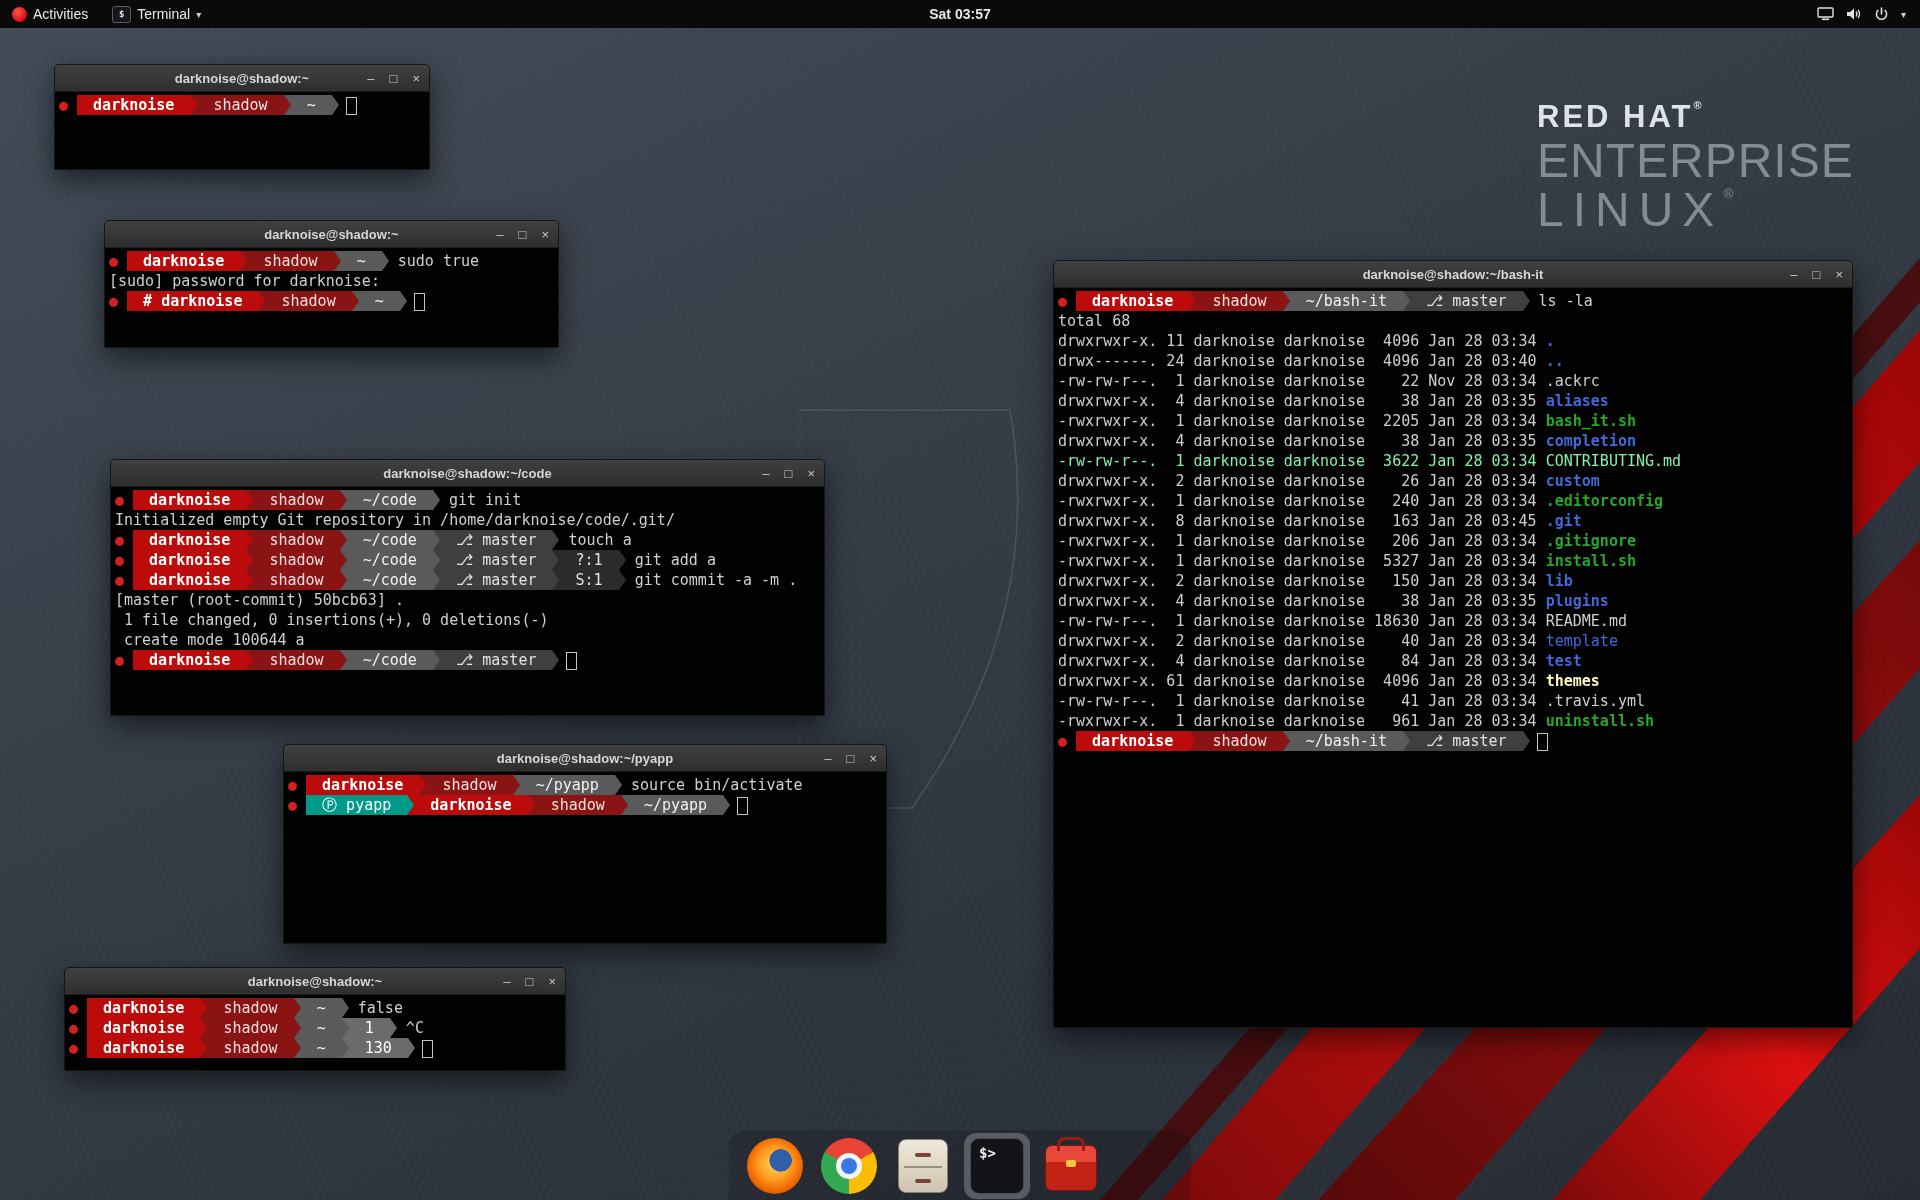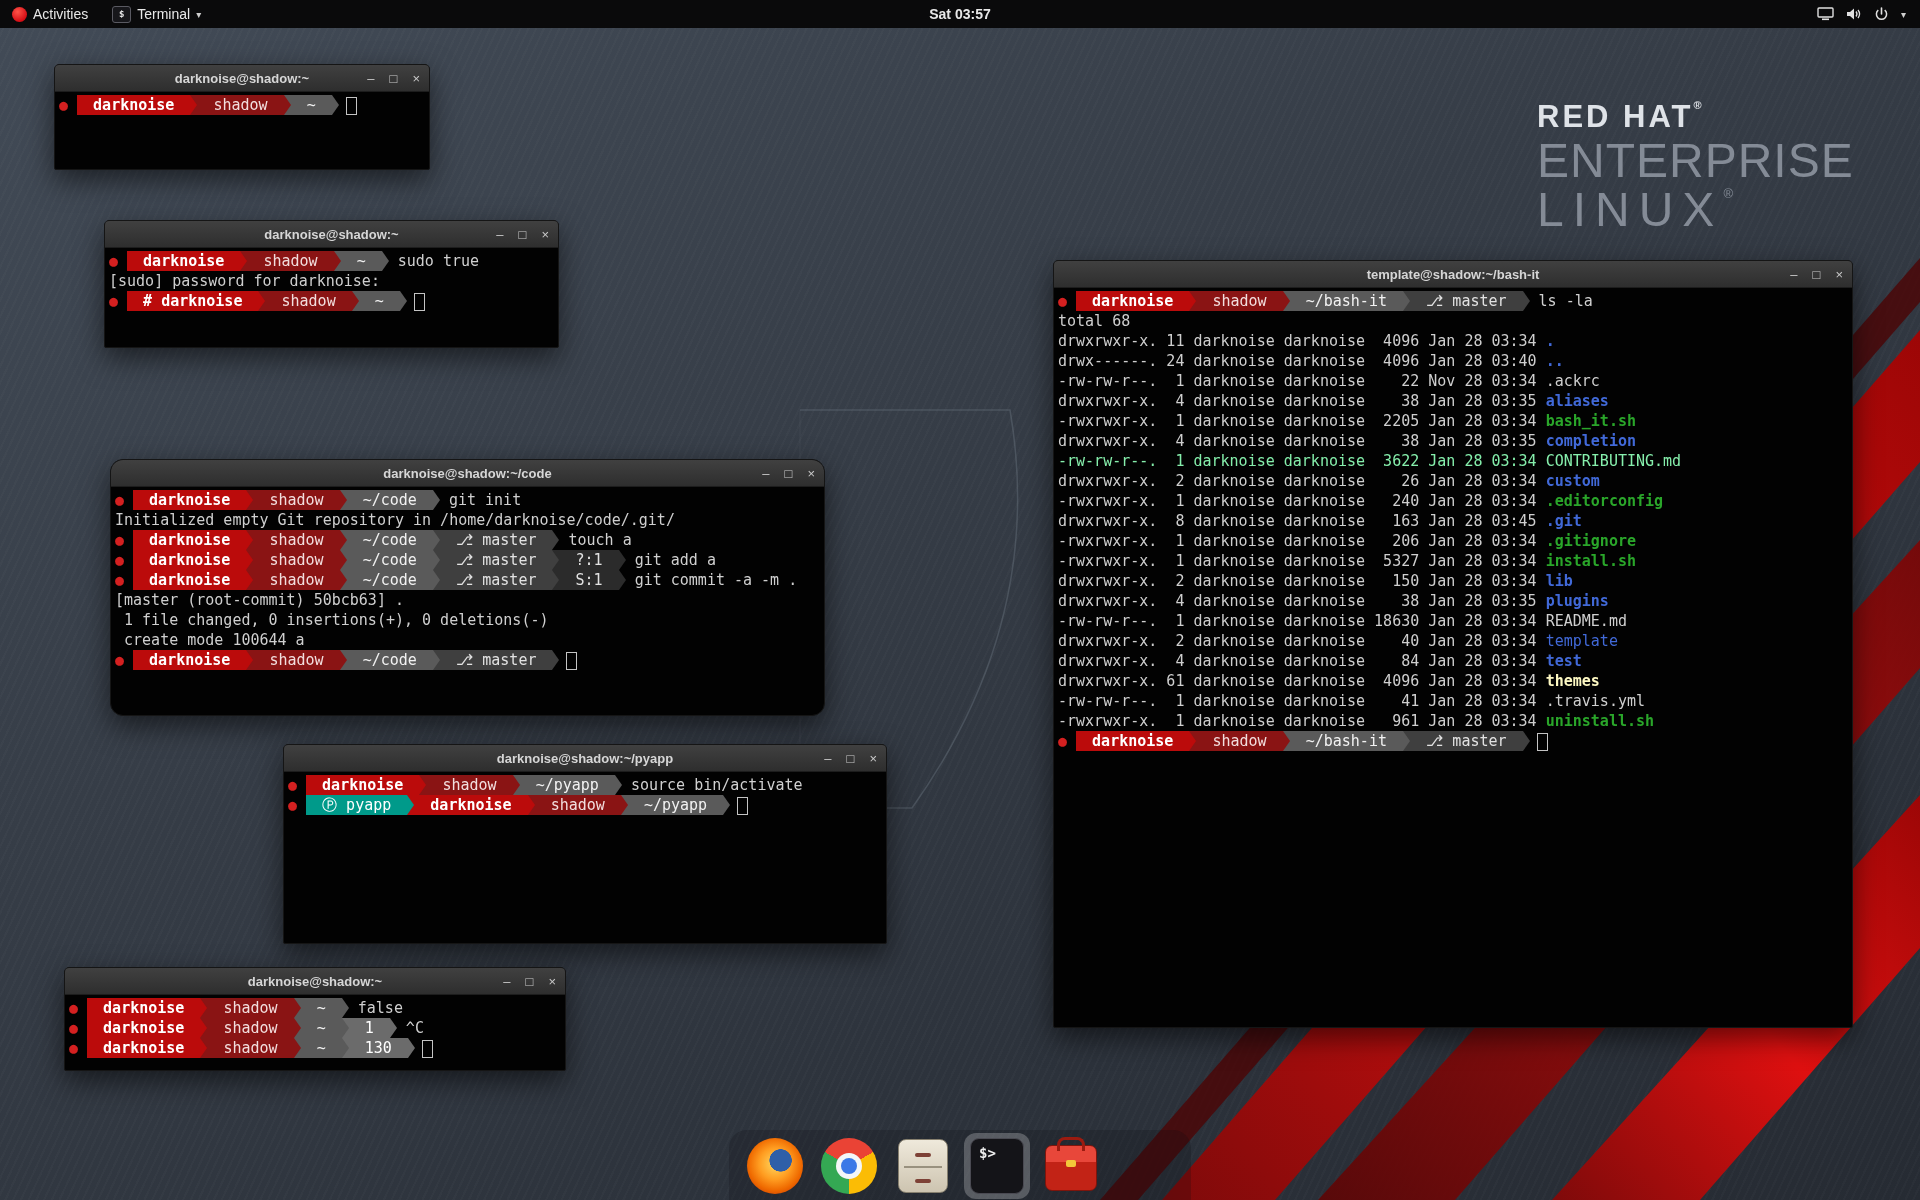--- a/index.html
+++ b/index.html
@@ -153,21 +153,21 @@
             <span class="win-btn">□</span>
             <span class="win-btn">×</span>
           </span>
         </div>
         <div class="term-body">
           <div class="term-line"><span class="txt" style="color: rgb(212, 32, 32);">● </span><span class="seg" style="background-color: rgb(187, 11, 11); color: rgb(255, 255, 255); font-weight: bold;"> darknoise </span><span class="arrow" style="border-left-color: rgb(187, 11, 11); background-color: rgb(138, 20, 20);"></span><span class="seg" style="background-color: rgb(138, 20, 20); color: rgb(242, 222, 222);"> shadow </span><span class="arrow" style="border-left-color: rgb(138, 20, 20); background-color: rgb(90, 90, 90);"></span><span class="seg" style="background-color: rgb(90, 90, 90); color: rgb(242, 242, 242);"> ~ </span><span class="arrow" style="border-left-color: rgb(90, 90, 90);"></span><span class="txt" style="color: rgb(208, 208, 208);"> sudo true</span></div>
           <div class="term-line"><span class="txt" style="color: rgb(207, 207, 207);">[sudo] password for darknoise: </span></div>
           <div class="term-line"><span class="txt" style="color: rgb(212, 32, 32);">● </span><span class="seg" style="background-color: rgb(187, 11, 11); color: rgb(255, 255, 255); font-weight: bold;"> # darknoise </span><span class="arrow" style="border-left-color: rgb(187, 11, 11); background-color: rgb(138, 20, 20);"></span><span class="seg" style="background-color: rgb(138, 20, 20); color: rgb(242, 222, 222);"> shadow </span><span class="arrow" style="border-left-color: rgb(138, 20, 20); background-color: rgb(90, 90, 90);"></span><span class="seg" style="background-color: rgb(90, 90, 90); color: rgb(242, 242, 242);"> ~ </span><span class="arrow" style="border-left-color: rgb(90, 90, 90);"></span><span class="cursor"></span></div>
         </div>
       </div>
-      <div class="term-window" style="left: 110px; top: 459px; width: 713px; height: 255px; border-radius: 13px;">
+      <div class="term-window" style="left: 110px; top: 459px; width: 713px; height: 255px;">
         <div class="titlebar">
           <span class="win-title">darknoise@shadow:~/code</span>
           <span class="win-btns">
             <span class="win-btn">–</span>
             <span class="win-btn">□</span>
             <span class="win-btn">×</span>
           </span>
         </div>
         <div class="term-body">
           <div class="term-line"><span class="txt" style="color: rgb(212, 32, 32);">● </span><span class="seg" style="background-color: rgb(187, 11, 11); color: rgb(255, 255, 255); font-weight: bold;"> darknoise </span><span class="arrow" style="border-left-color: rgb(187, 11, 11); background-color: rgb(138, 20, 20);"></span><span class="seg" style="background-color: rgb(138, 20, 20); color: rgb(242, 222, 222);"> shadow </span><span class="arrow" style="border-left-color: rgb(138, 20, 20); background-color: rgb(90, 90, 90);"></span><span class="seg" style="background-color: rgb(90, 90, 90); color: rgb(242, 242, 242);"> ~/code </span><span class="arrow" style="border-left-color: rgb(90, 90, 90);"></span><span class="txt" style="color: rgb(208, 208, 208);"> git init</span></div>
@@ -205,21 +205,21 @@
           </span>
         </div>
         <div class="term-body">
           <div class="term-line"><span class="txt" style="color: rgb(212, 32, 32);">● </span><span class="seg" style="background-color: rgb(187, 11, 11); color: rgb(255, 255, 255); font-weight: bold;"> darknoise </span><span class="arrow" style="border-left-color: rgb(187, 11, 11); background-color: rgb(138, 20, 20);"></span><span class="seg" style="background-color: rgb(138, 20, 20); color: rgb(242, 222, 222);"> shadow </span><span class="arrow" style="border-left-color: rgb(138, 20, 20); background-color: rgb(90, 90, 90);"></span><span class="seg" style="background-color: rgb(90, 90, 90); color: rgb(242, 242, 242);"> ~ </span><span class="arrow" style="border-left-color: rgb(90, 90, 90);"></span><span class="txt" style="color: rgb(208, 208, 208);"> false</span></div>
           <div class="term-line"><span class="txt" style="color: rgb(212, 32, 32);">● </span><span class="seg" style="background-color: rgb(187, 11, 11); color: rgb(255, 255, 255); font-weight: bold;"> darknoise </span><span class="arrow" style="border-left-color: rgb(187, 11, 11); background-color: rgb(138, 20, 20);"></span><span class="seg" style="background-color: rgb(138, 20, 20); color: rgb(242, 222, 222);"> shadow </span><span class="arrow" style="border-left-color: rgb(138, 20, 20); background-color: rgb(90, 90, 90);"></span><span class="seg" style="background-color: rgb(90, 90, 90); color: rgb(242, 242, 242);"> ~ </span><span class="arrow" style="border-left-color: rgb(90, 90, 90); background-color: rgb(107, 107, 107);"></span><span class="seg" style="background-color: rgb(107, 107, 107); color: rgb(255, 255, 255);"> 1 </span><span class="arrow" style="border-left-color: rgb(107, 107, 107);"></span><span class="txt" style="color: rgb(208, 208, 208);"> ^C</span></div>
           <div class="term-line"><span class="txt" style="color: rgb(212, 32, 32);">● </span><span class="seg" style="background-color: rgb(187, 11, 11); color: rgb(255, 255, 255); font-weight: bold;"> darknoise </span><span class="arrow" style="border-left-color: rgb(187, 11, 11); background-color: rgb(138, 20, 20);"></span><span class="seg" style="background-color: rgb(138, 20, 20); color: rgb(242, 222, 222);"> shadow </span><span class="arrow" style="border-left-color: rgb(138, 20, 20); background-color: rgb(90, 90, 90);"></span><span class="seg" style="background-color: rgb(90, 90, 90); color: rgb(242, 242, 242);"> ~ </span><span class="arrow" style="border-left-color: rgb(90, 90, 90); background-color: rgb(107, 107, 107);"></span><span class="seg" style="background-color: rgb(107, 107, 107); color: rgb(255, 255, 255);"> 130 </span><span class="arrow" style="border-left-color: rgb(107, 107, 107);"></span><span class="cursor"></span></div>
         </div>
       </div>
       <div class="term-window" style="left: 1053px; top: 260px; width: 798px; height: 766px;">
         <div class="titlebar">
-          <span class="win-title">template@shadow:~/bash-it</span>
+          <span class="win-title">darknoise@shadow:~/bash-it</span>
           <span class="win-btns">
             <span class="win-btn">–</span>
             <span class="win-btn">□</span>
             <span class="win-btn">×</span>
           </span>
         </div>
         <div class="term-body">
           <div class="term-line"><span class="txt" style="color: rgb(212, 32, 32);">● </span><span class="seg" style="background-color: rgb(187, 11, 11); color: rgb(255, 255, 255); font-weight: bold;"> darknoise </span><span class="arrow" style="border-left-color: rgb(187, 11, 11); background-color: rgb(138, 20, 20);"></span><span class="seg" style="background-color: rgb(138, 20, 20); color: rgb(242, 222, 222);"> shadow </span><span class="arrow" style="border-left-color: rgb(138, 20, 20); background-color: rgb(90, 90, 90);"></span><span class="seg" style="background-color: rgb(90, 90, 90); color: rgb(242, 242, 242);"> ~/bash-it </span><span class="arrow" style="border-left-color: rgb(90, 90, 90); background-color: rgb(63, 63, 63);"></span><span class="seg" style="background-color: rgb(63, 63, 63); color: rgb(226, 226, 226);"> ⎇ master </span><span class="arrow" style="border-left-color: rgb(63, 63, 63);"></span><span class="txt" style="color: rgb(208, 208, 208);"> ls -la</span></div>
           <div class="term-line"><span class="txt" style="color: rgb(207, 207, 207);">total 68</span></div>
           <div class="term-line"><span class="txt" style="color: rgb(207, 207, 207);">drwxrwxr-x. 11 darknoise darknoise  4096 Jan 28 03:34 </span><span class="txt" style="color: rgb(65, 105, 216); font-weight: bold;">.</span></div>

